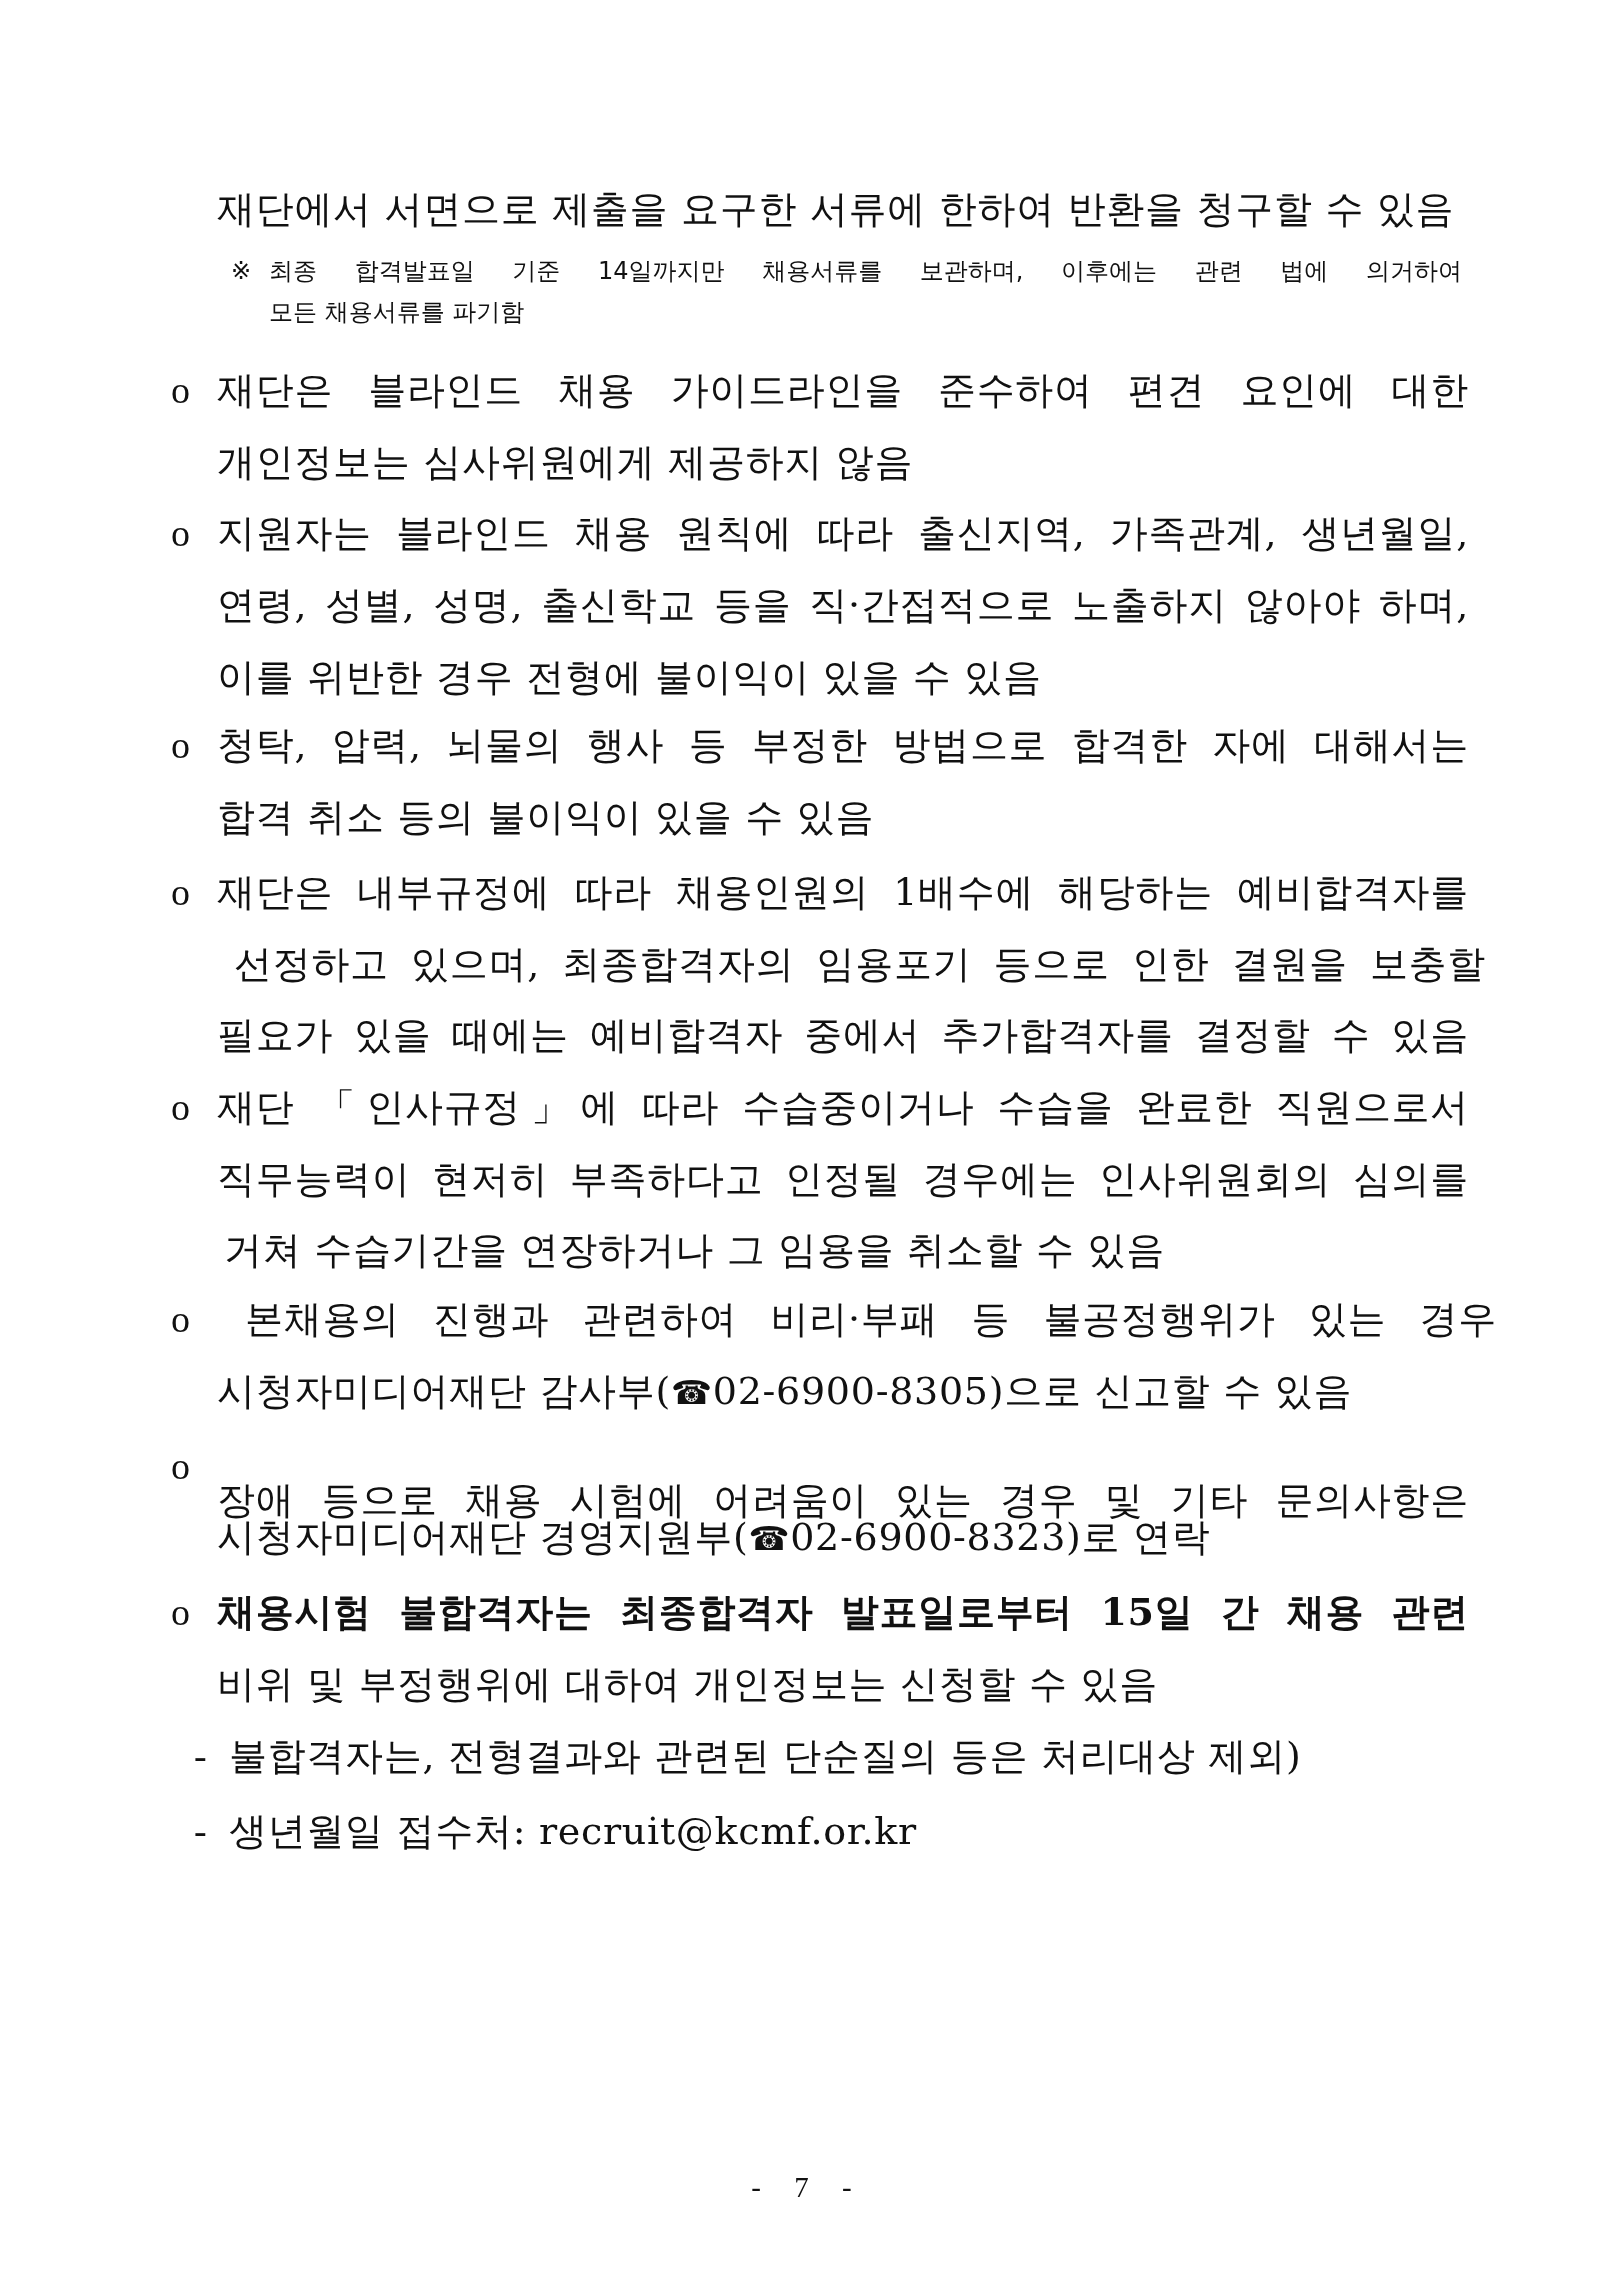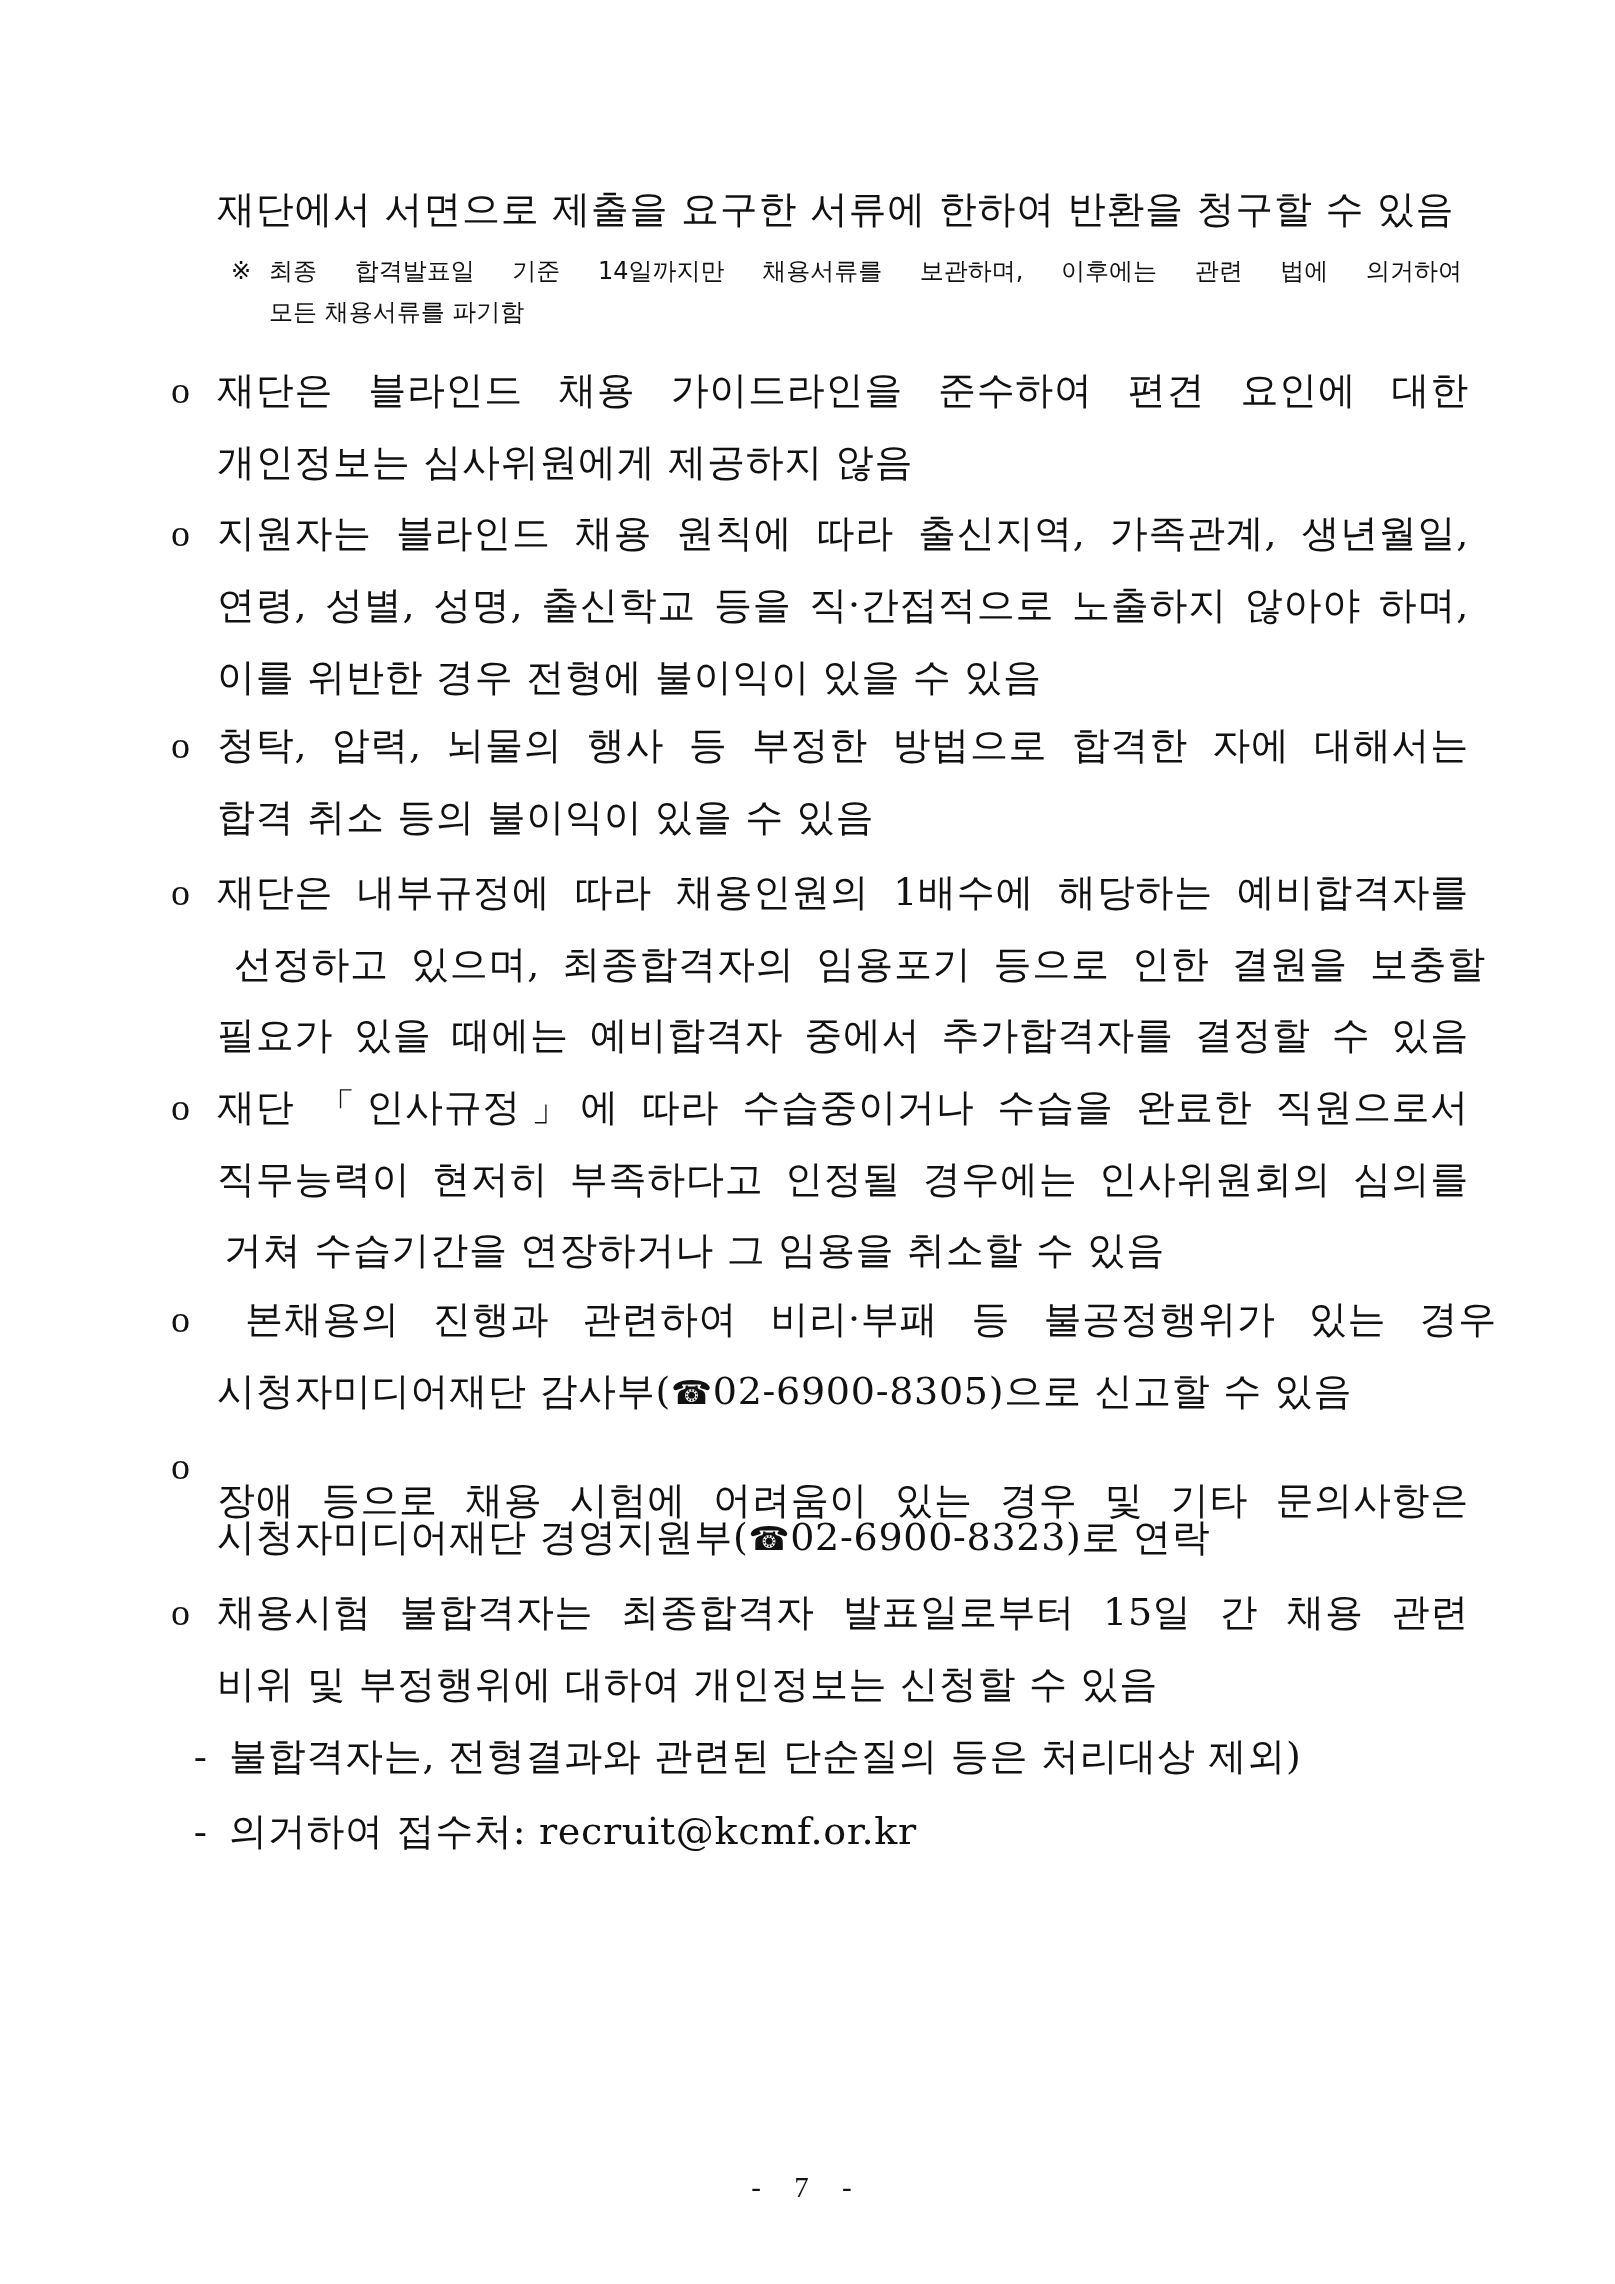--- a/index.html
+++ b/index.html
@@ -104,29 +104,29 @@
   <div class="line" style="left:217px; top:1443px; width:1252px;margin-top:34px;">
       <span class="justify">장애 등으로 채용 시험에 어려움이 있는 경우 및 기타 문의사항은</span>
     </div>
   <div class="line" style="left:217px; top:1514px;">
     <span>시청자미디어재단 경영지원부(</span><span class="phone-icon">☎</span><span>02-6900-8323</span><span>)로 연락</span>
   </div>
 </div>
 
 <div>
   <div class="bullet" style="left:171px; top:1589px;">o</div>
-  <div class="line" style="left:217px; top:1589px; width:1252px;">
+  <div class="line" style="left:217px; top:1589px; width:1252px;font-weight:bold;">
       <span class="justify">채용시험 불합격자는 최종합격자 발표일로부터 15일 간 채용 관련</span>
     </div>
   <div class="line" style="left:217px; top:1661px;">비위 및 부정행위에 대하여 개인정보는 신청할 수 있음</div>
 </div>
 
 <div>
   <div class="bullet" style="left:194px; top:1733px;">-</div>
   <div class="line" style="left:229px; top:1733px;">불합격자는, 전형결과와 관련된 단순질의 등은 처리대상 제외)</div>
 </div>
 <div>
   <div class="bullet" style="left:194px; top:1808px;">-</div>
-  <div class="line" style="left:229px; top:1808px;">의거하여 접수처: recruit@kcmf.or.kr</div>
+  <div class="line" style="left:229px; top:1808px;">생년월일 접수처: recruit@kcmf.or.kr</div>
 </div>
 
 <div class="page-num">- 7 -</div>
 
 
 </body></html>

